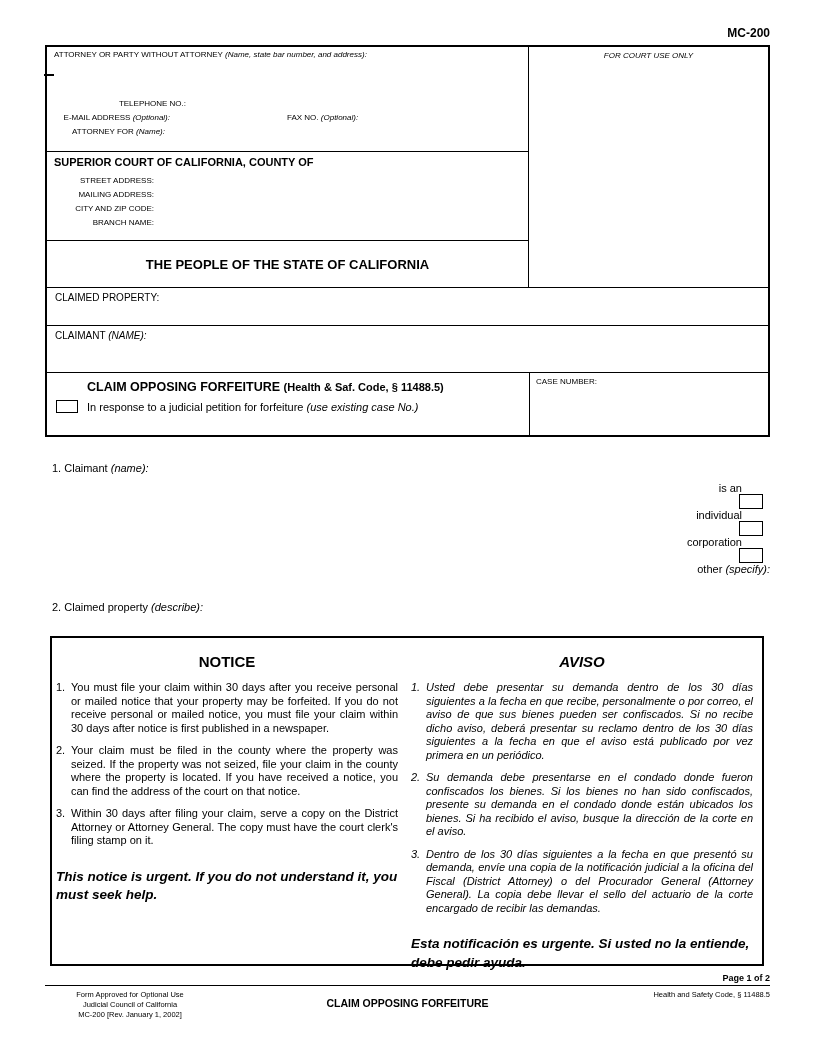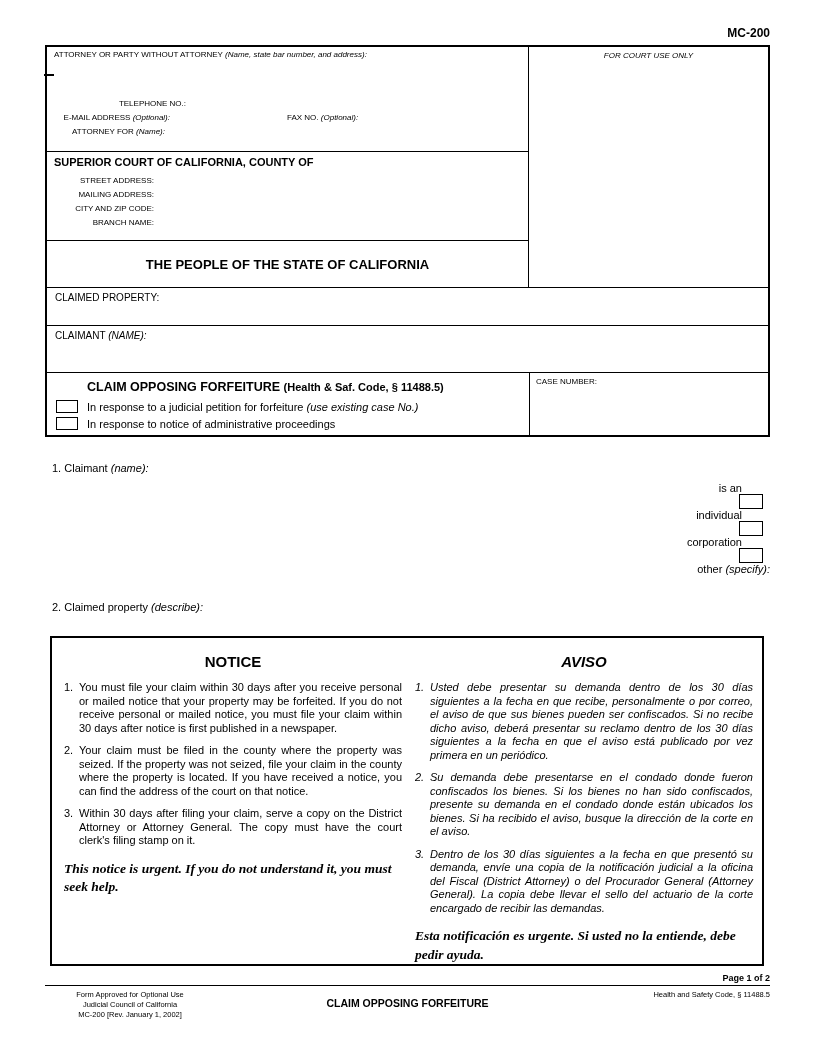--- a/index.html
+++ b/index.html
@@ -59,28 +59,28 @@
   .opt-row { display:flex; align-items:flex-end; margin-top:8px; margin-left:10px;flex-direction:column; }
   .opt-row .g-wide { margin-right:28px; } 
   .opt-row .cb-lg { margin-right:7px; }
   .item2 { margin-top:26px; margin-left:7px; }
   .item3 { margin-top:74px; margin-left:7px; display:flex; align-items:center; }
   .item3 .g1 { margin-right:32px; } .item3 .cb-lg { margin-right:7px; }
   .item3 .g2 { margin-right:32px; } .item3 .g3 { margin-right:26px; }
 
   
   .notice-box { margin-top:23px; margin-left:5px; width:714px; height:330px;
-    border:2px solid #000; display:flex; gap:13px; padding:8px 9px 10px 12px; }
+    border:2px solid #000; display:flex; gap:13px; padding:8px 9px 10px 4px; }
   .n-col { flex:1; min-width:0; }
   .n-title { text-align:center; font-weight:bold; font-size:15px; margin:7px 0 11px; }
   .n-item { display:flex; margin-bottom:9px; font-size:11px; line-height:13.5px; }
   .n-num { width:15px; flex:none; }
   .n-text { flex:1; text-align:justify; }
   .col-es { font-style:italic; }
-  .urgent { font-weight:bold; font-style:italic; font-size:13.5px; line-height:18.5px; margin-top:12px;font-family:Liberation Serif, serif; }
+  .urgent { font-weight:bold; font-style:italic; font-size:13.5px; line-height:18.5px; margin-top:20px; }
 
   
   .page-num { text-align:right; font-weight:bold; font-size:9px; margin-top:7px; }
   .f-rule { border-top:1.5px solid #000; margin-top:2px; }
   .f-row { display:flex; margin-top:4px; }
   .f-left { width:170px; font-size:7.5px; line-height:10px; text-align:center; }
   .f-center { flex:1; text-align:center; font-weight:bold; font-size:10.5px; padding-top:7px; }
   .f-right { width:170px; font-size:7.5px; text-align:right; }
 </style>
 </head>
@@ -127,24 +127,20 @@
     <div class="claimant-row">
       <span><span>CLAIMANT</span> <span class="it">(NAME):</span></span>
     </div>
 
     <div class="claim-row">
       <div class="claim-left">
         <div class="claim-title"><span>CLAIM OPPOSING FORFEITURE</span> <span class="code">(Health &amp; Saf. Code, § 11488.5)</span></div>
         <div class="cbrow cbrow1">
           <span class="cb"></span>
           <span><span>In response to a judicial petition for forfeiture</span> <span class="it">(use existing case No.)</span></span>
-        </div>
-        <div class="cbrow cbrow2">
-          <span class="cb"></span>
-          <span>In response to notice of administrative proceedings</span>
         </div>
       </div>
       <div class="case-box">
         <span>CASE NUMBER:</span>
       </div>
     </div>
   </div>
 
   <div class="items">
     <div class="item1">

